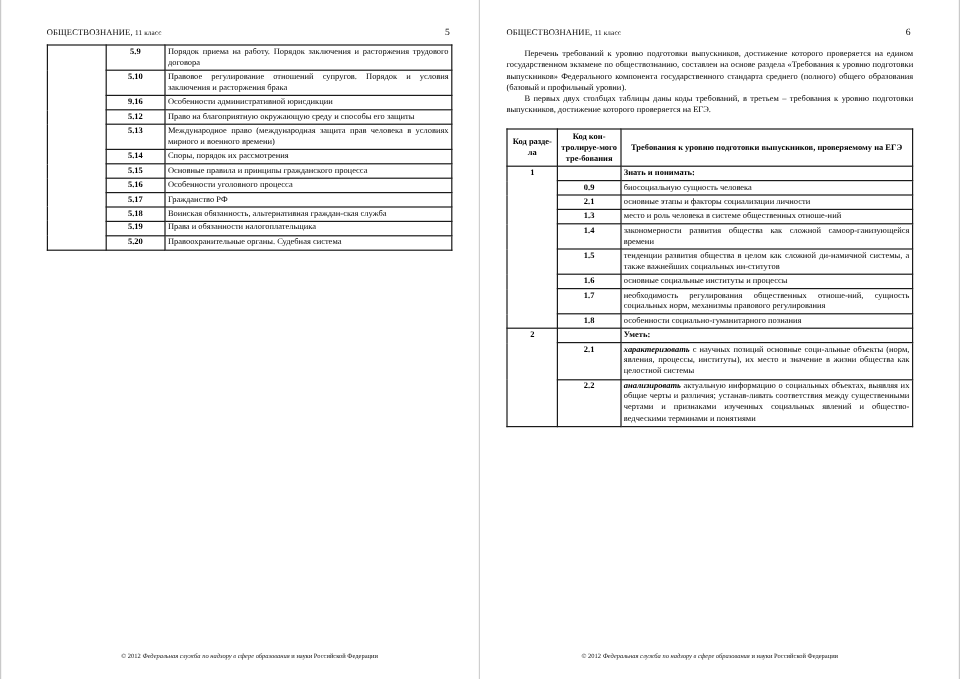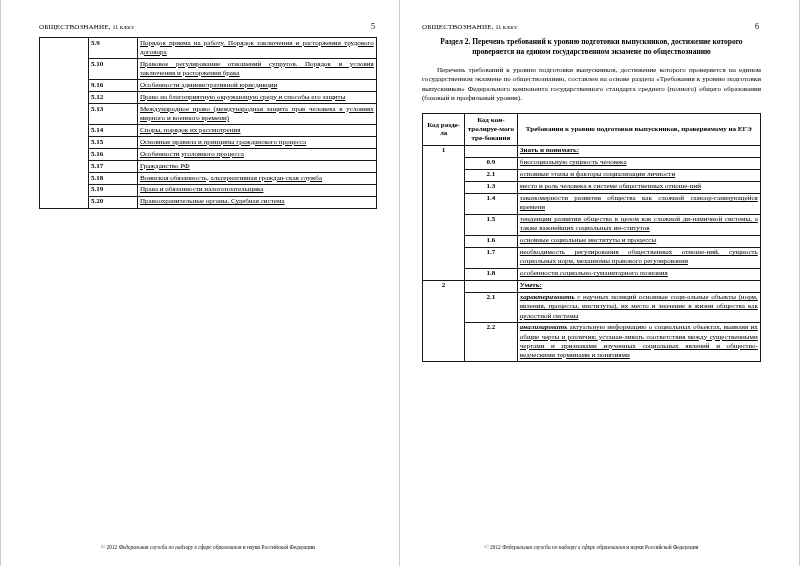--- a/index.html
+++ b/index.html
@@ -67,28 +67,28 @@
     table-layout: fixed;
   }
   table td, table th {
     border: 1px solid #1a1a1a;
     vertical-align: top;
     padding: 0.6px 2.2px 1.2px 2.2px;
     font-size: 7.05px;
     line-height: 1.30;
   }
   .code-cell {
+    text-align: center;
     font-weight: bold;
     white-space: nowrap;
   }
   .text-cell {
     text-align: justify;
     text-justify: inter-word;
     hyphens: manual;
-    text-decoration: underline;
   }
 
   
   .tbl-left { margin-top: 1px; }
   .tbl-left .blank-col {
     border-top: 1px solid #1a1a1a;
     border-bottom: 1px solid #1a1a1a;
     border-left: 1px solid #1a1a1a;
     border-right: 1px solid #1a1a1a;
   }
@@ -234,23 +234,23 @@
     <div class="page-inner">
 
       <div class="runhead">
         <span class="subj">
           <span>ОБЩЕСТВОЗНАНИЕ,</span>
           <span class="cls">11 класс</span>
         </span>
         <span class="pageno">6</span>
       </div>
 
-      <h1 class="sec-title">Раздел 2. Перечень требований к уровню подготовки выпускников, достижение которого проверяется на едином государственном экзамене по обществознанию</h1>
 
       <p class="body-par first-par">Перечень требований к уровню подготовки выпускников, достижение которого проверяется на едином государственном экзамене по обществознанию, составлен на основе раздела «Требования к уровню подготовки выпускников» Федерального компонента государственного стандарта среднего (полного) общего образования (базовый и профильный уровни).</p>
+      <p class="body-par">В первых двух столбцах таблицы даны коды требований, в третьем – требования к уровню подготовки выпускников, достижение которого проверяется на ЕГЭ.</p>
 
       <table class="tbl-right">
         <colgroup>
           <col style="width:12.5%">
           <col style="width:15.5%">
           <col style="width:72%">
         </colgroup>
         <thead>
           <tr>
             <th>Код разде-ла</th>

